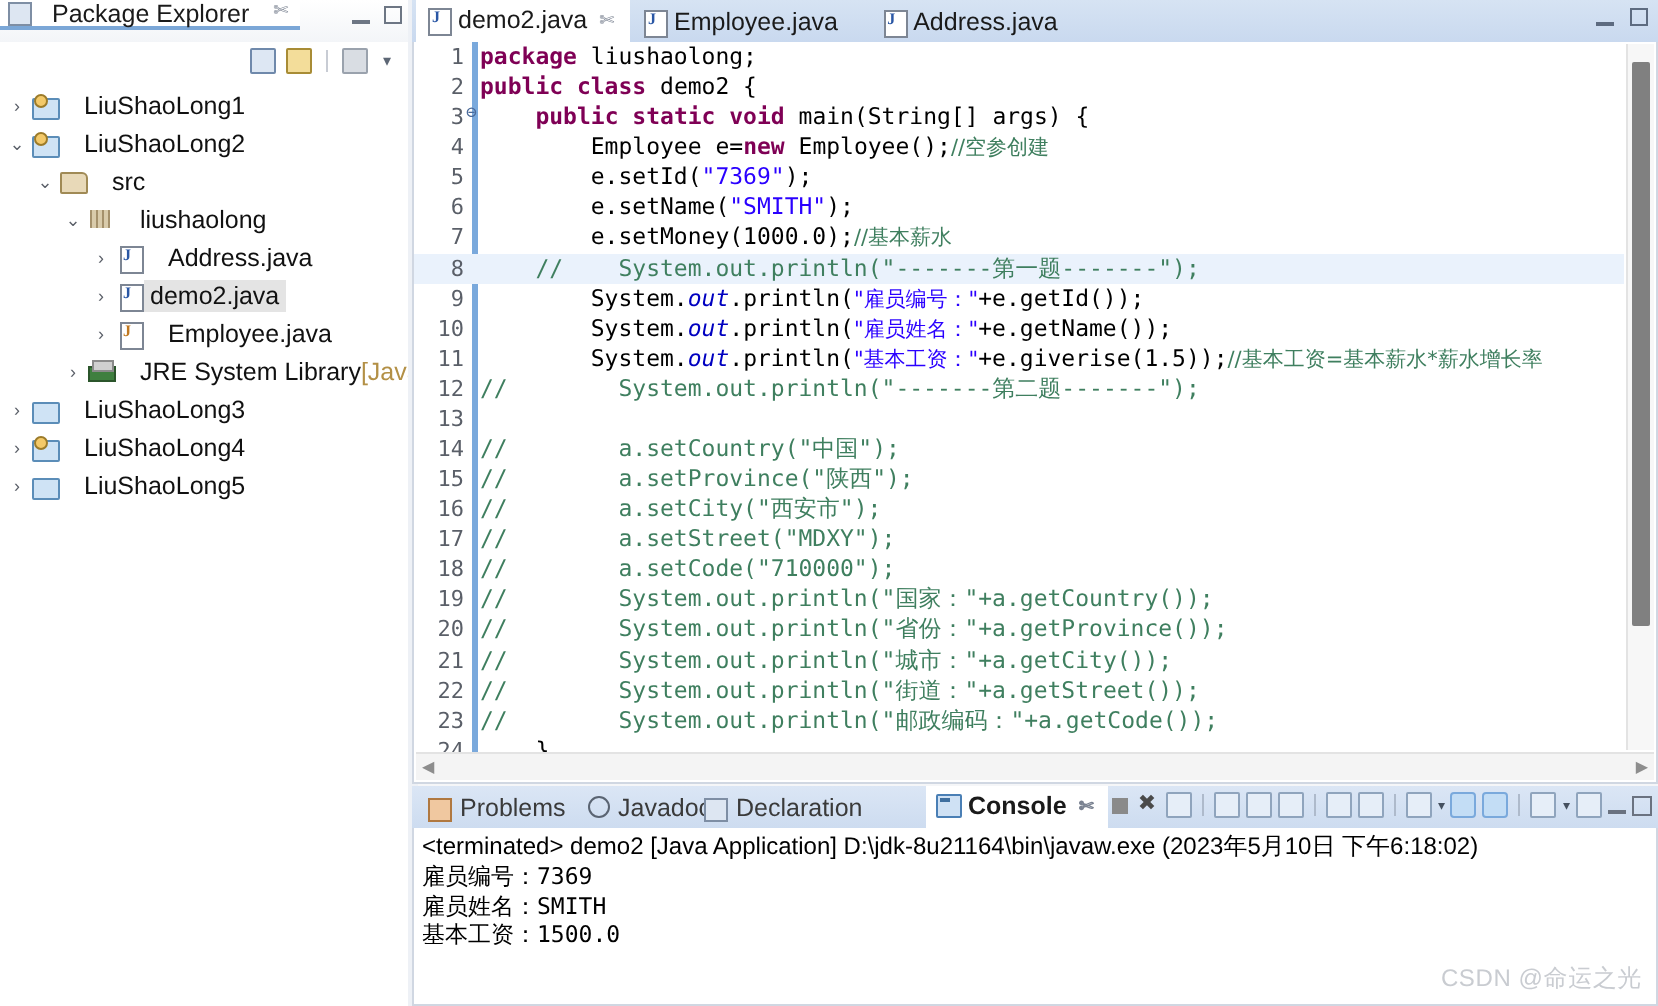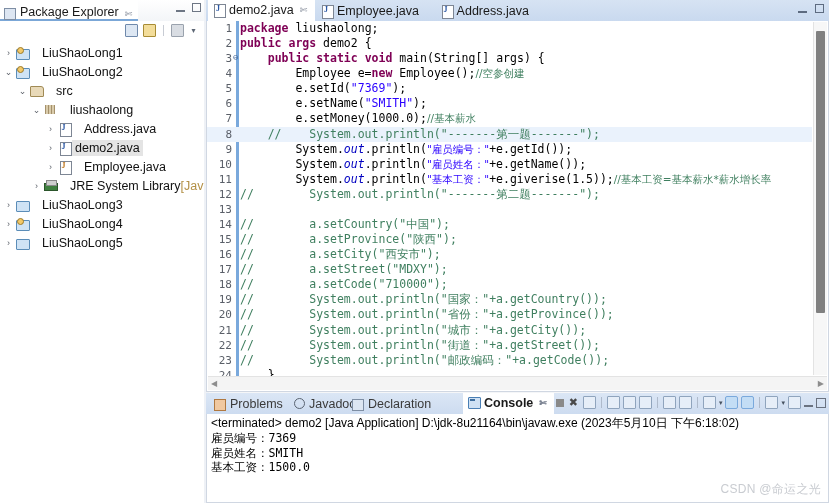--- a/index.html
+++ b/index.html
@@ -15,22 +15,22 @@
   
   #explorer {
     position: absolute; left: 0; top: 0; width: 204px; height: 503px;
     background: #ffffff;
   }
   .pe-tabrow {
     position: relative; height: 21px; width: 204px;
     background: linear-gradient(to bottom,#ffffff,#f3f5f8);
   }
   .pe-tab {
-    position: absolute; left: 0; top: 0; height: 21px;
-    display: flex; align-items: flex-end; gap: 4px;
+    position: absolute; left: 0; top: 0; height: 15px;
+    display: flex; align-items: flex-start; gap: 10px;
     padding: 0 6px 0 4px;
     background: #ffffff;
     border-bottom: 2px solid #7ba7d7;
   }
   .pe-tab-title {
     font-size: 12.5px; color: #1a1a1a; font-weight: 400; white-space: nowrap;
   }
   .tab-close { font-size: 9px; color: #7a8291; margin-left: 2px; }
   .pe-winbtns {
     position: absolute; right: 3px; top: 3px; display: flex; gap: 7px; align-items: center;
@@ -351,21 +351,21 @@
             <span class="ic-java"></span>
             <span>Address.java</span>
           </div>
         </div>
 
       <div class="ed-body">
         <div class="ruler"></div>
         <div class="vbar-blue"></div>
         <div class="code-area" id="code-area">
             <div class="cline"><span class="lnum">1</span><span class="kw">package </span><span>liushaolong;</span></div>
-            <div class="cline"><span class="lnum">2</span><span class="kw">public args </span><span>demo2 {</span></div>
+            <div class="cline"><span class="lnum">2</span><span class="kw">public class </span><span>demo2 {</span></div>
             <div class="cline"><span class="lnum">3</span><span class="fold">⊖</span><span>    </span><span class="kw">public static void </span><span>main(String[] args) {</span></div>
             <div class="cline"><span class="lnum">4</span><span>        Employee e=</span><span class="kw">new </span><span>Employee();</span><span class="cmt zh">//空参创建</span></div>
             <div class="cline"><span class="lnum">5</span><span>        e.setId(</span><span class="str">"7369"</span><span>);</span></div>
             <div class="cline"><span class="lnum">6</span><span>        e.setName(</span><span class="str">"SMITH"</span><span>);</span></div>
             <div class="cline"><span class="lnum">7</span><span>        e.setMoney(1000.0);</span><span class="cmt zh">//基本薪水</span></div>
             <div class="cline cur"><span class="lnum">8</span><span class="cmt">    //    System.out.println("-------第一题-------");</span></div>
             <div class="cline"><span class="lnum">9</span><span>        System.</span><span class="fld">out</span><span>.println(</span><span class="str zh">"雇员编号："</span><span>+e.getId());</span></div>
             <div class="cline"><span class="lnum">10</span><span>        System.</span><span class="fld">out</span><span>.println(</span><span class="str zh">"雇员姓名："</span><span>+e.getName());</span></div>
             <div class="cline"><span class="lnum">11</span><span>        System.</span><span class="fld">out</span><span>.println(</span><span class="str zh">"基本工资："</span><span>+e.giverise(1.5));</span><span class="cmt zh">//基本工资=基本薪水*薪水增长率</span></div>
             <div class="cline"><span class="lnum">12</span><span class="cmt">//        System.out.println("-------第二题-------");</span></div>

